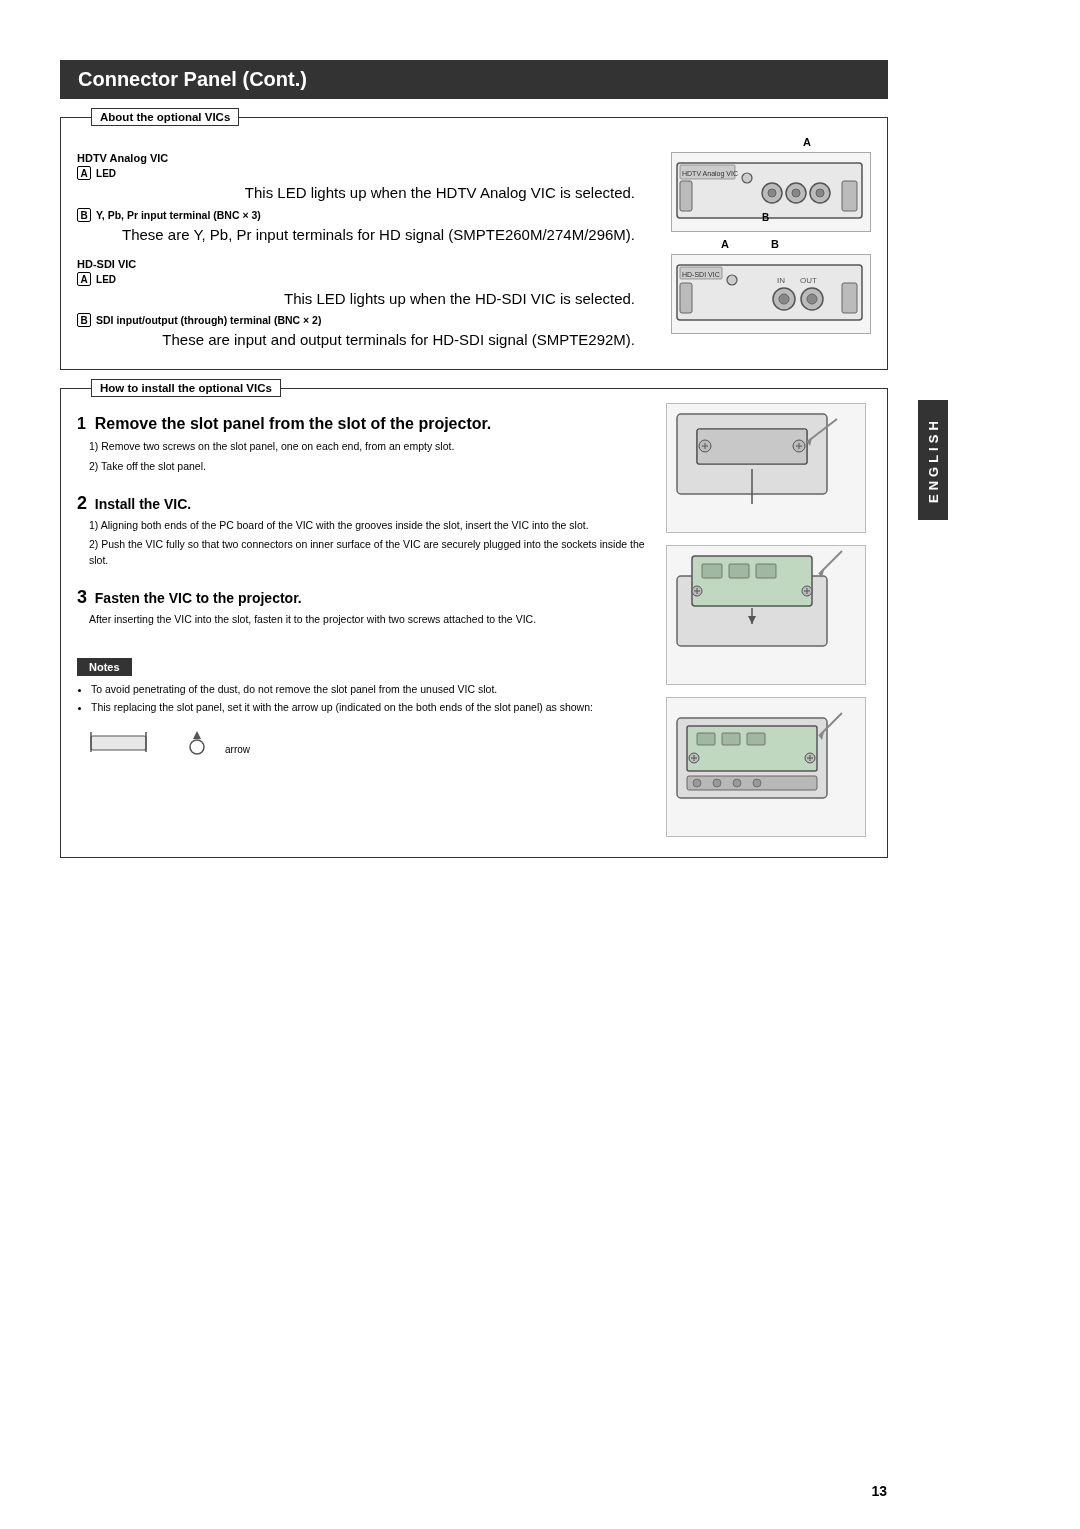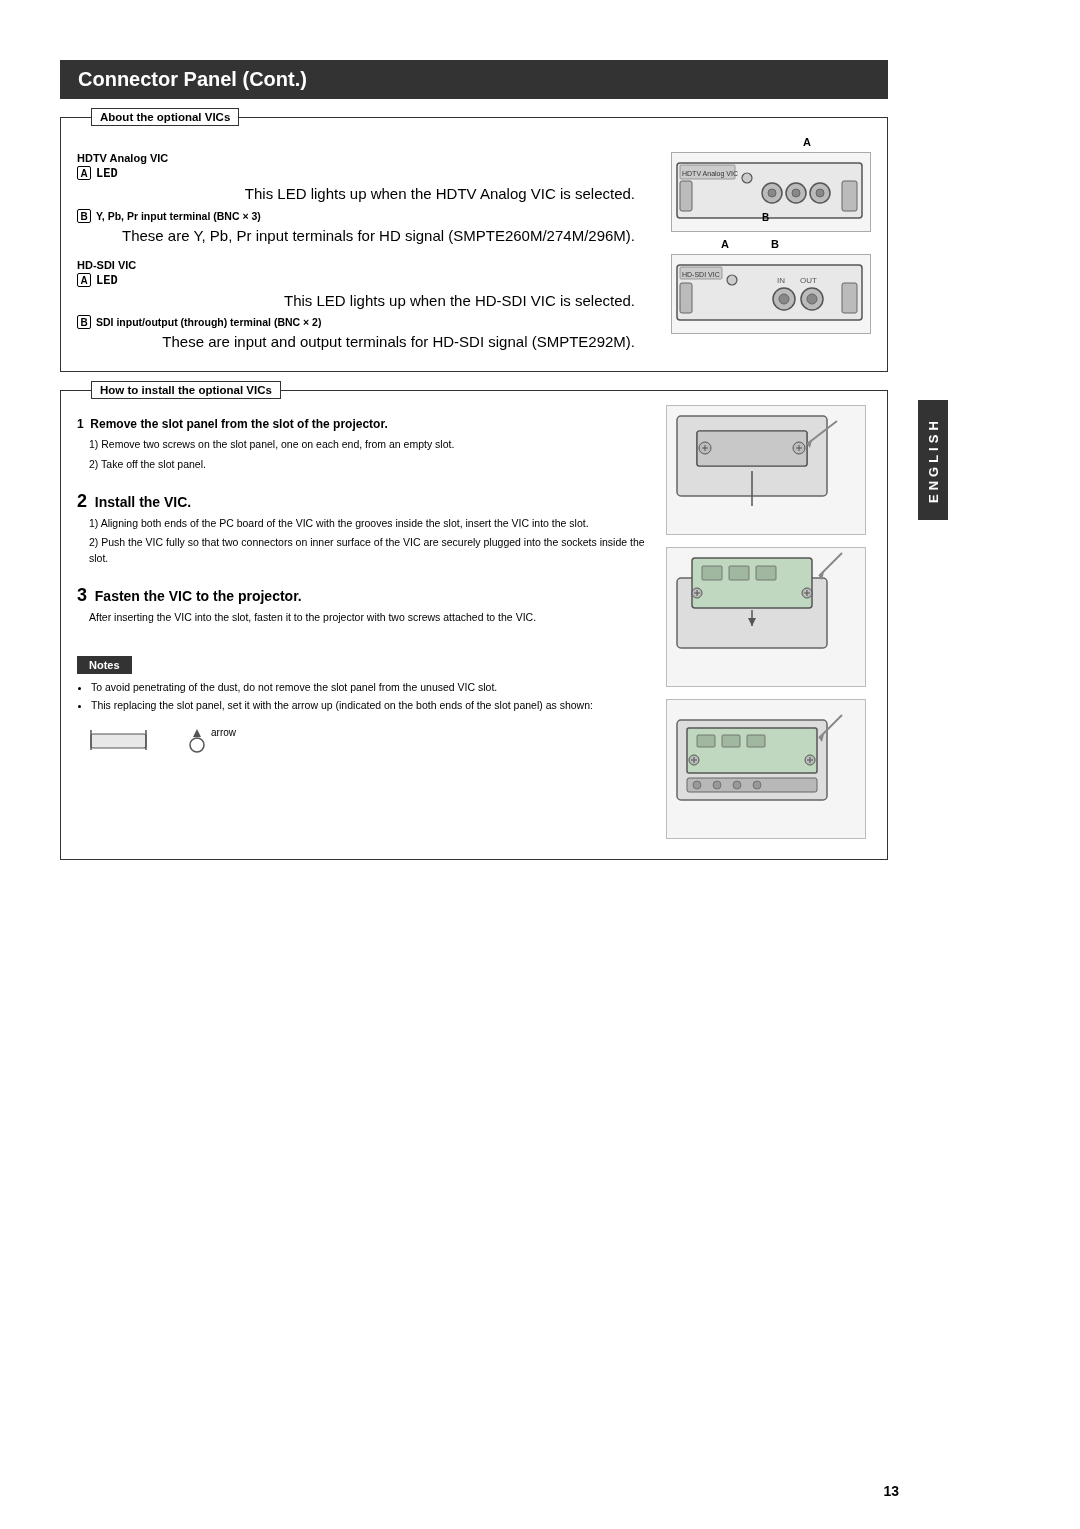--- a/index.html
+++ b/index.html
@@ -101,35 +101,34 @@
       height: 14px;
       text-align: center;
       line-height: 13px;
       font-size: 10px;
       font-weight: bold;
       margin-right: 2px;
     }
 
     .led-text {
       font-weight: bold;
-      font-size: 12px;
+      font-size: 10px;
       display: inline;
-      font-family: Liberation Mono, monospace;
     }
 
     .body-text {
       font-size: 15px;
       line-height: 1.45;
       margin-left: 16px;
       margin-bottom: 4px;
       text-align: right;
     }
 
     .step-title {
-      font-size: 12px;
+      font-size: 16px;
       font-weight: bold;
       margin-bottom: 6px;
       margin-top: 12px;
     }
 
     .step-title-small {
       font-size: 14px;
       font-weight: bold;
       margin-bottom: 4px;
       margin-top: 8px;
@@ -178,21 +177,21 @@
 
     .notes-content li {
       margin-left: 14px;
       margin-bottom: 3px;
     }
 
     
     .page-number {
       position: absolute;
       bottom: 30px;
-      right: 49px;
+      right: 61px;
       font-size: 14px;
       font-weight: bold;
     }
 
     .english-tab-wrapper {
       position: absolute;
       right: 0;
       top: 400px;
       width: 30px;
       background: #333;
@@ -377,21 +376,21 @@
           
           <div class="arrow-diagram" style="margin-top:8px; margin-left:12px;">
             <svg width="90" height="36">
 
               <rect x="2" y="12" width="55" height="14" rx="2" fill="#e8e8e8" stroke="#555" stroke-width="1.2"></rect>
 
               <line x1="2" y1="8" x2="2" y2="28" stroke="#555" stroke-width="1.5"></line>
               <line x1="57" y1="8" x2="57" y2="28" stroke="#555" stroke-width="1.5"></line>
             </svg>
 
-            <div style="display:flex; align-items:flex-start; gap:4px;">
+            <div style="display:flex; align-items:flex-end; gap:18px;">
               <svg width="20" height="26">
                 <circle cx="10" cy="18" r="7" fill="none" stroke="#555" stroke-width="1.5"></circle>
 
                 <polygon points="10,2 6,10 14,10" fill="#555"></polygon>
               </svg>
               <span class="arrow-text">arrow</span>
             </div>
           </div>
         </div>
 

